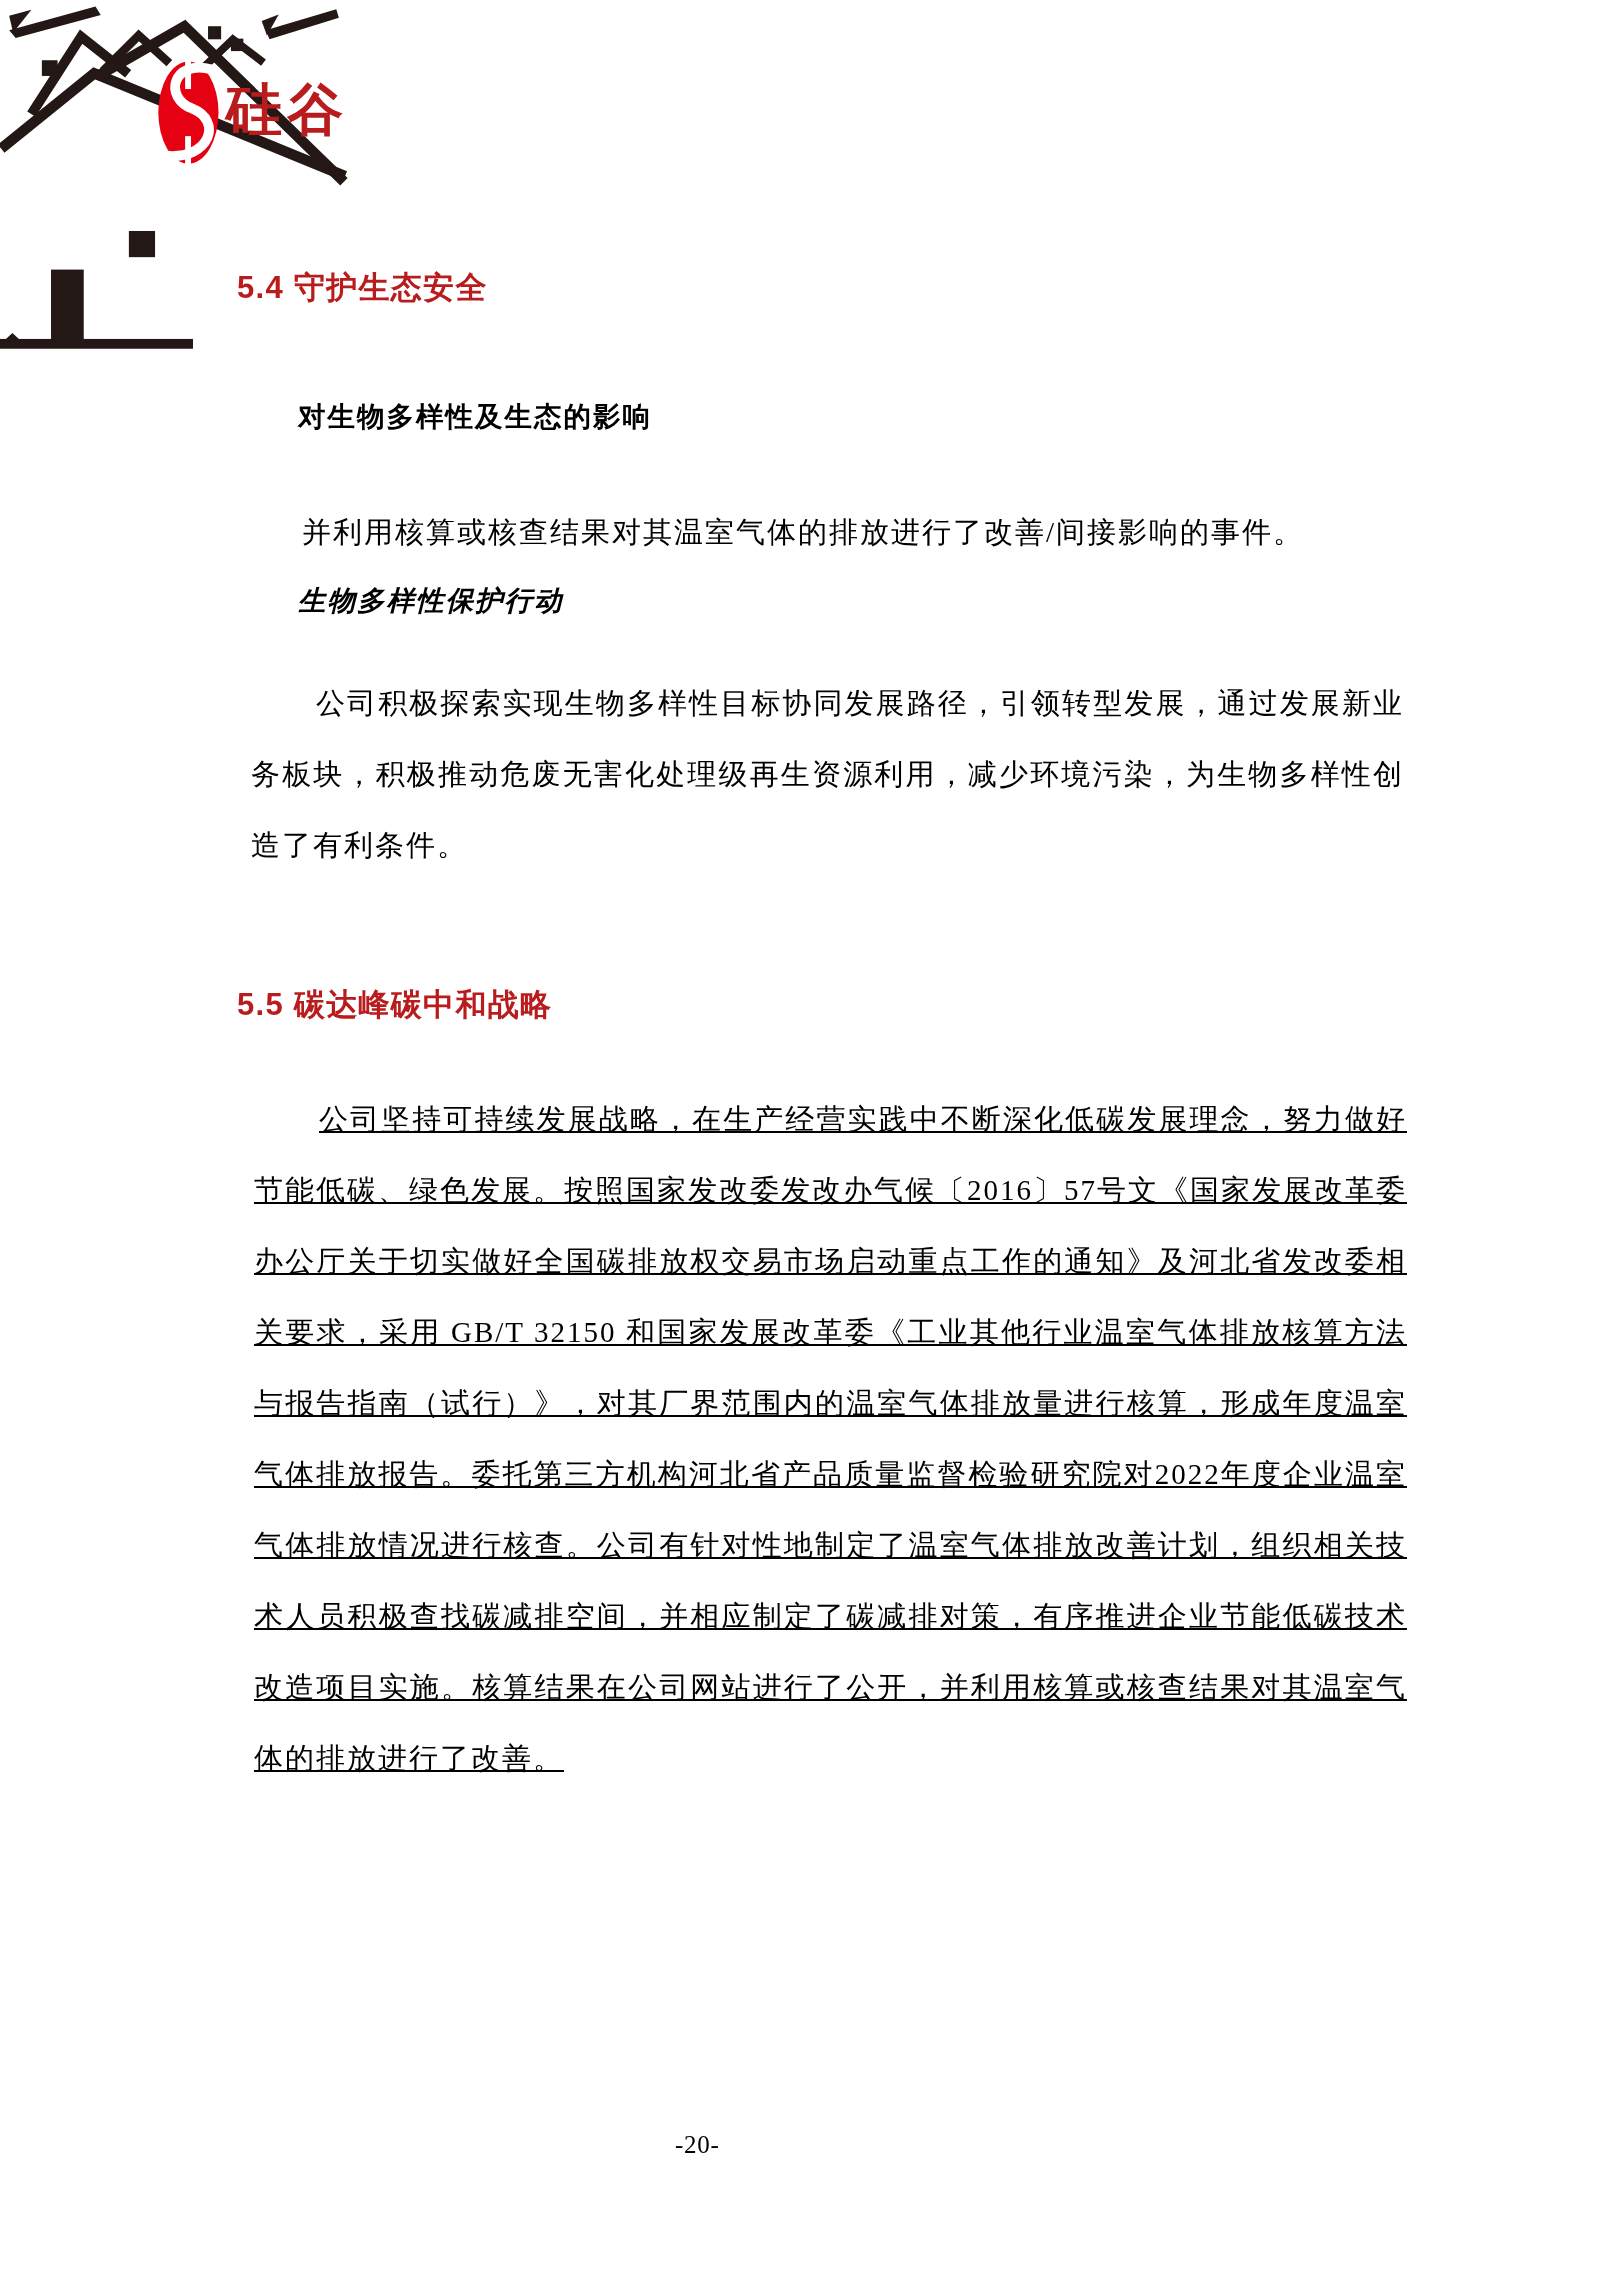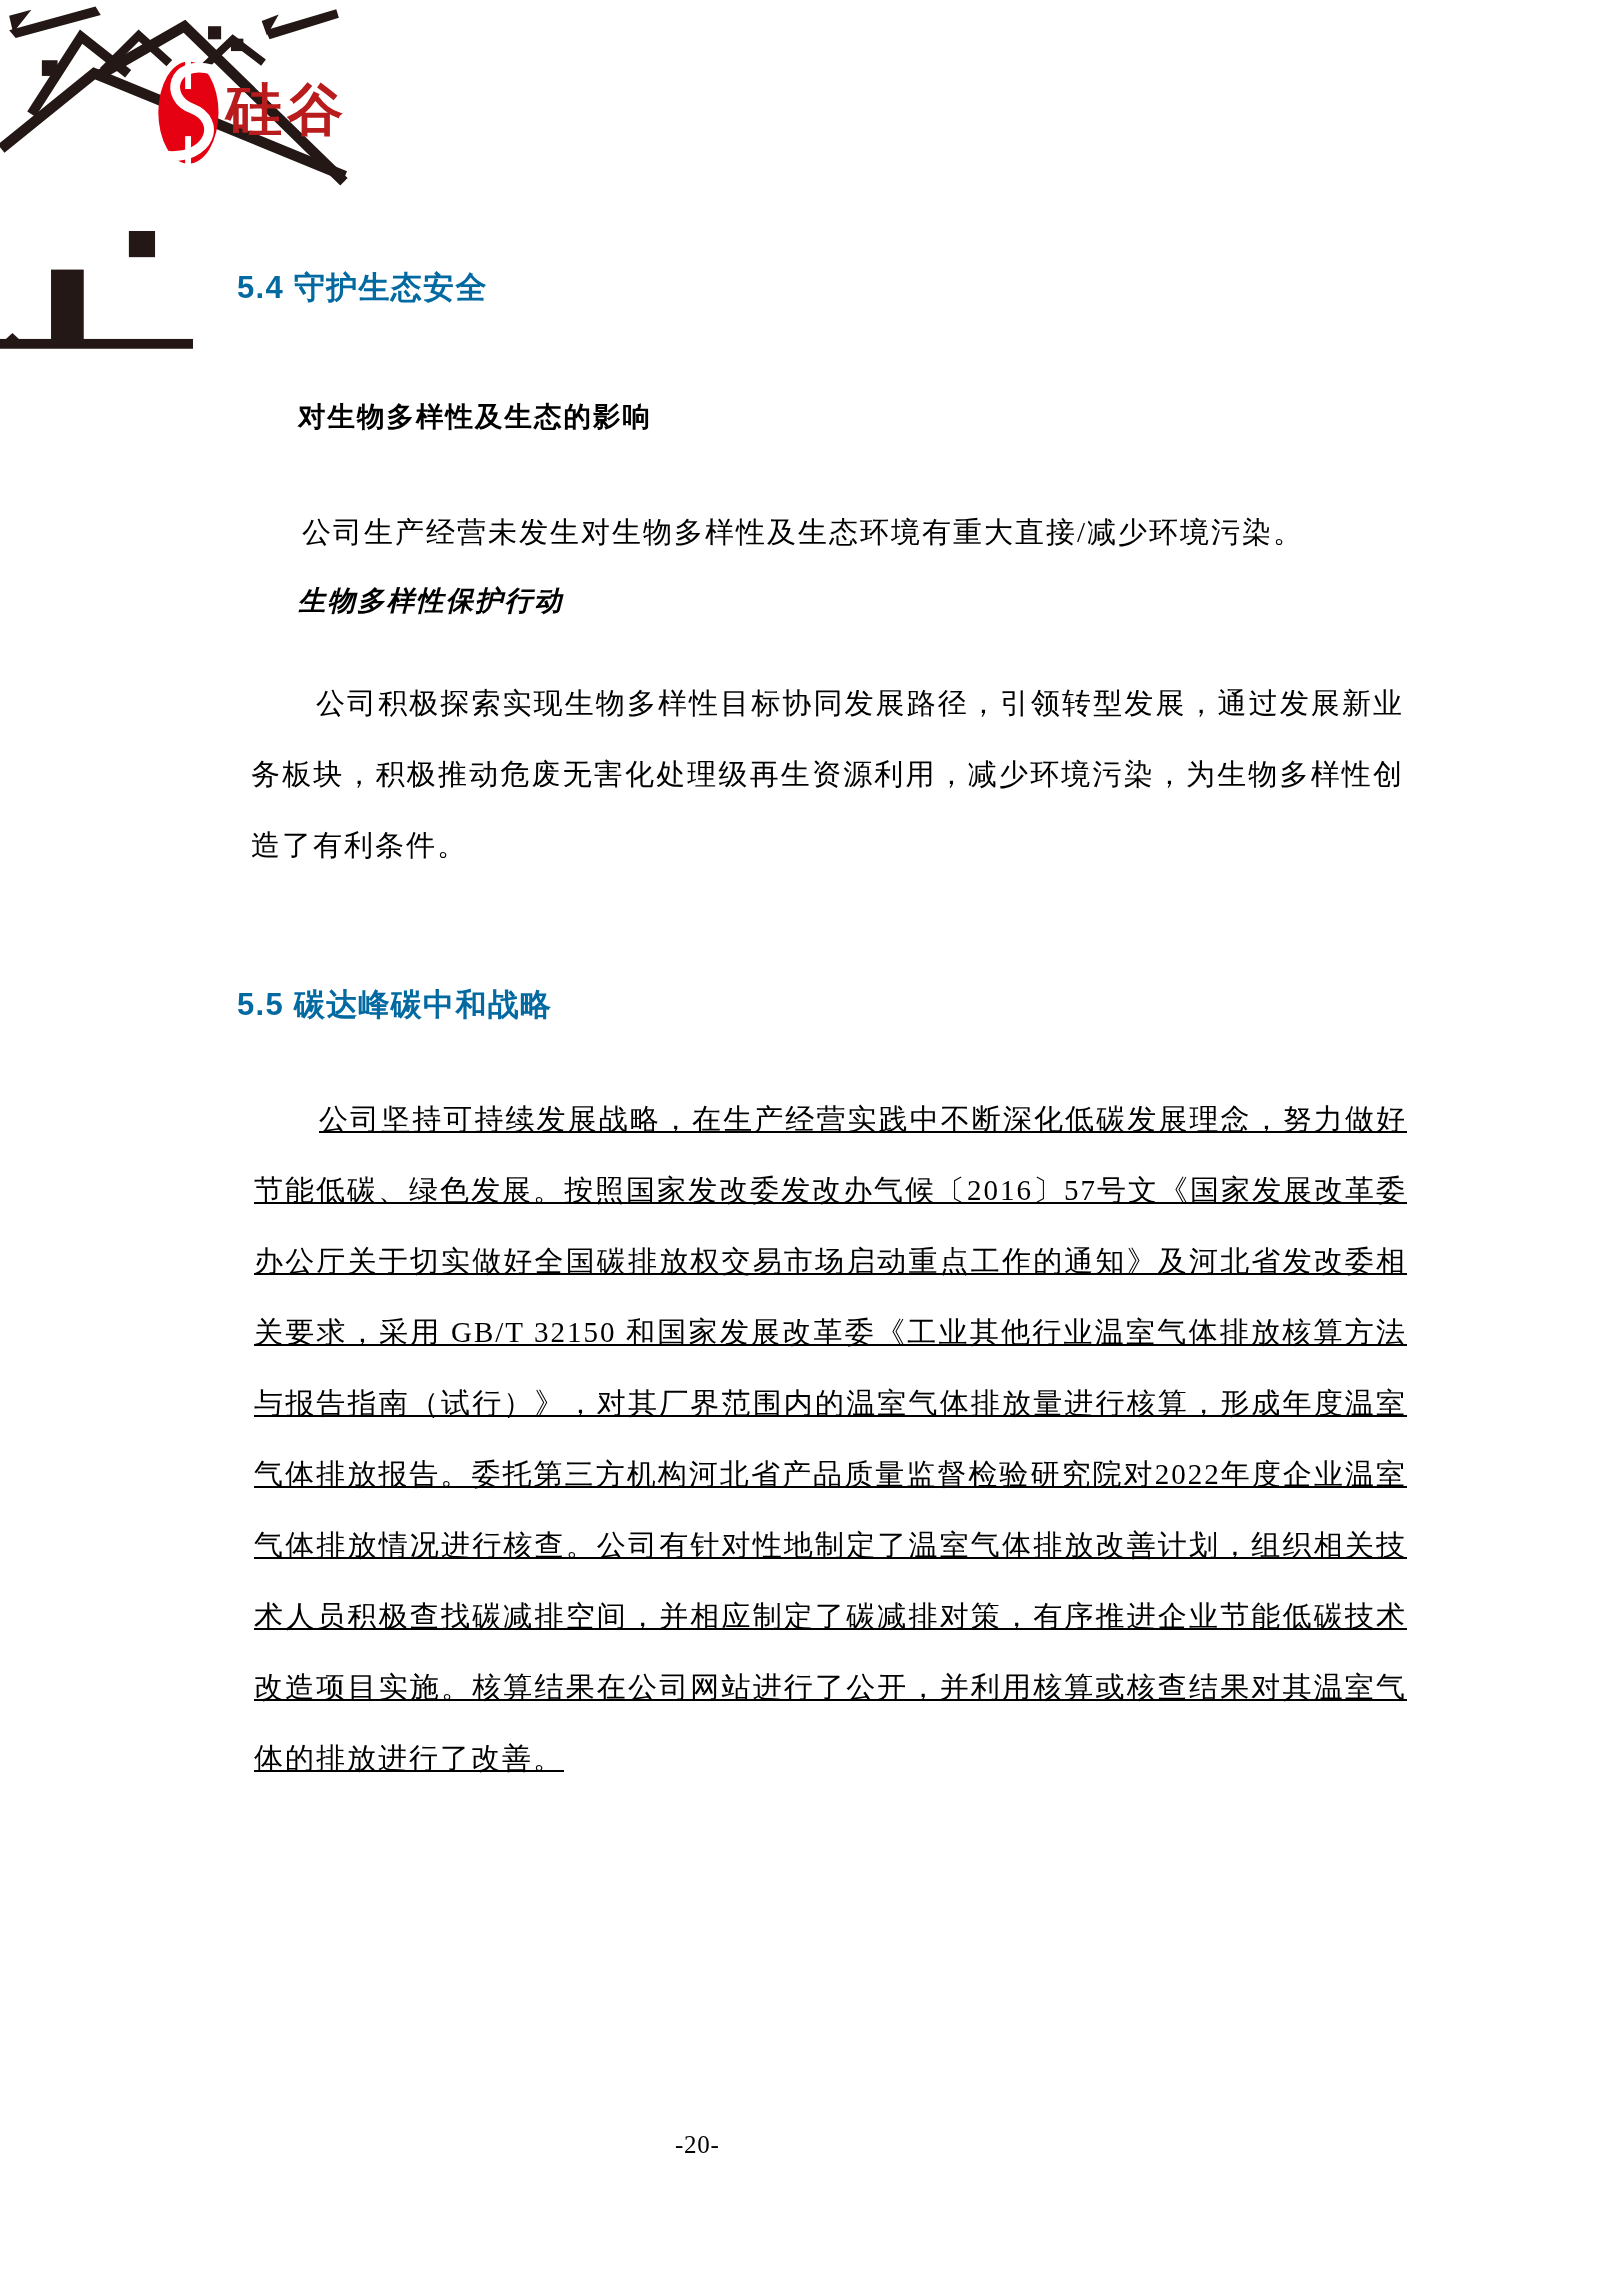--- a/index.html
+++ b/index.html
@@ -30,21 +30,21 @@
     color: #b91c1c;
     line-height: 1;
   }
 
   
   .h-num {
     font-family: "Liberation Sans", "DejaVu Sans", sans-serif;
     font-weight: 900;
     font-size: 31px;
     letter-spacing: 1.3px;
-    color: #0369a1;
+    color: #b91c1c;
     white-space: nowrap;
     line-height: 1.15;
   }
   #heading-54 { left: 237px; top: 270px; }
   #heading-55 { left: 237px; top: 987px; }
 
   .subhead {
     font-weight: bold;
     font-size: 27.5px;
     letter-spacing: 2px;
@@ -118,21 +118,21 @@
       <rect x="283" y="208" width="9" height="46" fill="#ffffff"></rect>
     </g>
   </svg>
   <div id="brand-text">硅谷</div>
 </div>
 
 <div class="abs h-num" id="heading-54">5.4 守护生态安全</div>
 
 <div class="abs subhead" id="subhead-bio-impact">对生物多样性及生态的影响</div>
 
-<div class="abs para" id="para-bio-impact">公司生产经营未发生对生物多样性及生态环境有重大直接/减少环境污染。</div>
+<div class="abs para" id="para-bio-impact">并利用核算或核查结果对其温室气体的排放进行了改善/间接影响的事件。</div>
 
 <div class="abs subhead" id="subhead-bio-action">生物多样性保护行动</div>
 
 <div class="abs para" id="para-bio-action">公司积极探索实现生物多样性目标协同发展路径，引领转型发展，通过发展新业务板块，积极推动危废无害化处理级再生资源利用，减少环境污染，为生物多样性创造了有利条件。</div>
 
 <div class="abs h-num" id="heading-55">5.5 碳达峰碳中和战略</div>
 
 <div class="abs para" id="para-carbon">公司坚持可持续发展战略，在生产经营实践中不断深化低碳发展理念，努力做好节能低碳、绿色发展。按照国家发改委发改办气候〔2016〕57号文《国家发展改革委办公厅关于切实做好全国碳排放权交易市场启动重点工作的通知》及河北省发改委相关要求，采用 GB/T 32150 和国家发展改革委《工业其他行业温室气体排放核算方法与报告指南（试行）》，对其厂界范围内的温室气体排放量进行核算，形成年度温室气体排放报告。委托第三方机构河北省产品质量监督检验研究院对2022年度企业温室气体排放情况进行核查。公司有针对性地制定了温室气体排放改善计划，组织相关技术人员积极查找碳减排空间，并相应制定了碳减排对策，有序推进企业节能低碳技术改造项目实施。核算结果在公司网站进行了公开，并利用核算或核查结果对其温室气体的排放进行了改善。</div>
 
 <div class="abs" id="page-number">-20-</div>

